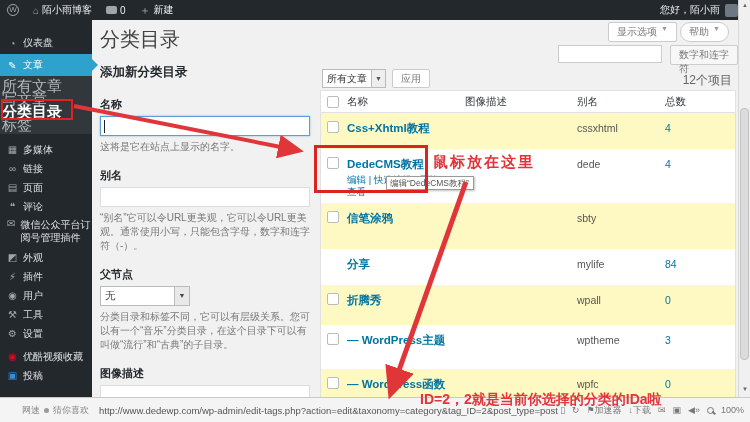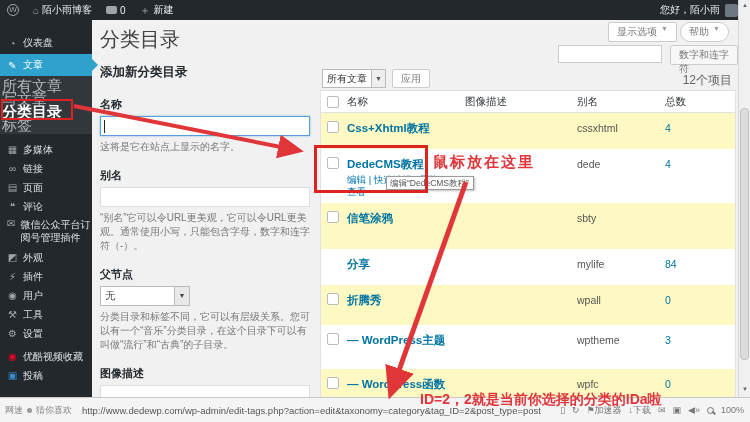--- a/index.html
+++ b/index.html
@@ -79,21 +79,21 @@
   .alt { background:#fef9c3; }
   .row-actions { grid-column:2; font-size:9.5px; color:#0073aa; width:100px; line-height:12px; margin-top:2px; }
 
   
   .scrollbar { position:absolute; left:738px; top:0; width:12px; height:397px; background:#f0f0f0; border-left:1px solid #d8d8d8; z-index:4; }
   .sb-arrow { position:absolute; left:0; width:12px; text-align:center; font-size:6px; color:#666; }
   .sb-thumb { position:absolute; left:1px; top:108px; width:9px; height:252px; background:#dcdcdc; border:1px solid #c2c2c2; border-radius:4px; }
 
   
   .statusbar { position:absolute; left:0; top:397px; width:750px; height:25px; background:#f4f4f4; border-top:1px solid #c9c9c9; display:flex; align-items:center; font-size:9px; color:#888; z-index:5; }
-  .sb-left { display:flex; align-items:center; gap:4px; padding-left:5px; }
+  .sb-left { display:flex; align-items:center; gap:4px; padding-left:22px; }
   .sb-dot { width:5px; height:5px; border-radius:50%; background:#9a9a9a; }
   .sb-url { margin-left:10px; font-size:9.5px; color:#555; white-space:nowrap; }
   .sb-icons { margin-left:auto; display:flex; align-items:center; gap:7px; padding-right:6px; color:#777; }
   .sb-icons span { font-size:9px; }
   .glass { position:relative; width:7px; height:7px; border:1.5px solid #777; border-radius:50%; display:inline-block; }
   .glass::after { content:''; position:absolute; width:4px; height:1.5px; background:#777; transform:rotate(45deg); right:-3px; bottom:-1px; }
 
   
   .redbox { position:absolute; border:2px solid #dd2222; z-index:10; pointer-events:none; }
   .redbox.thick { border-width:3px; }

